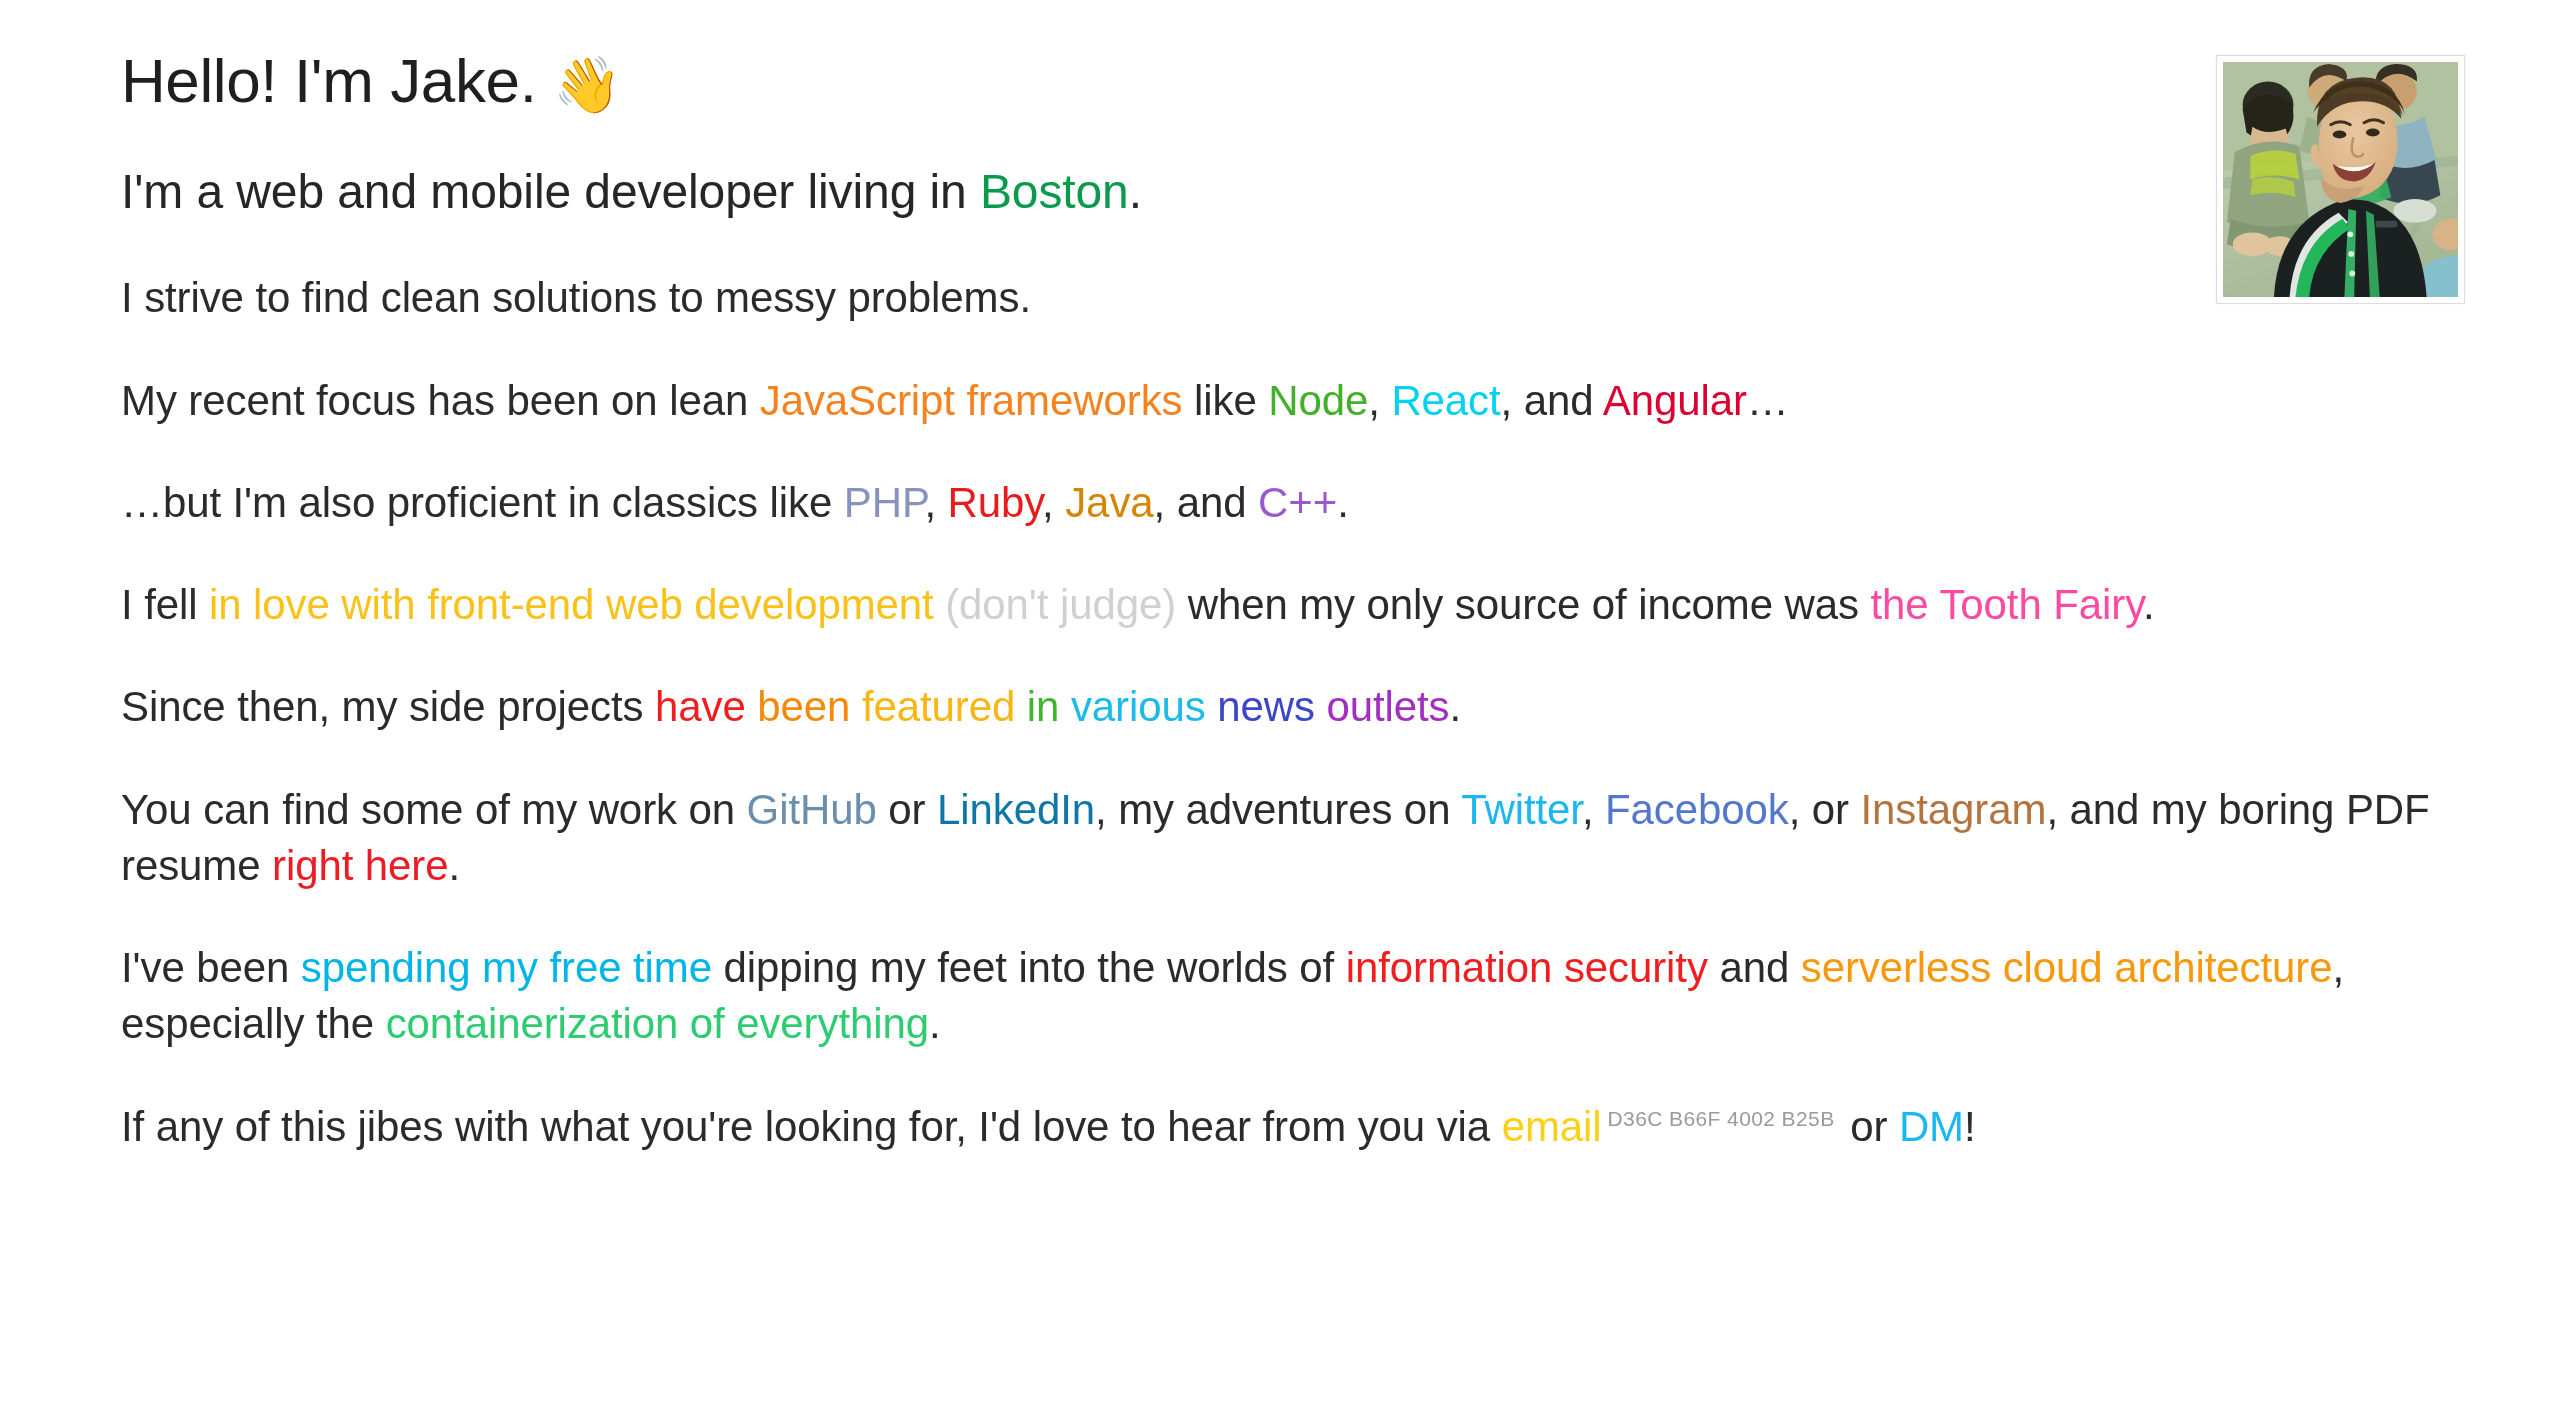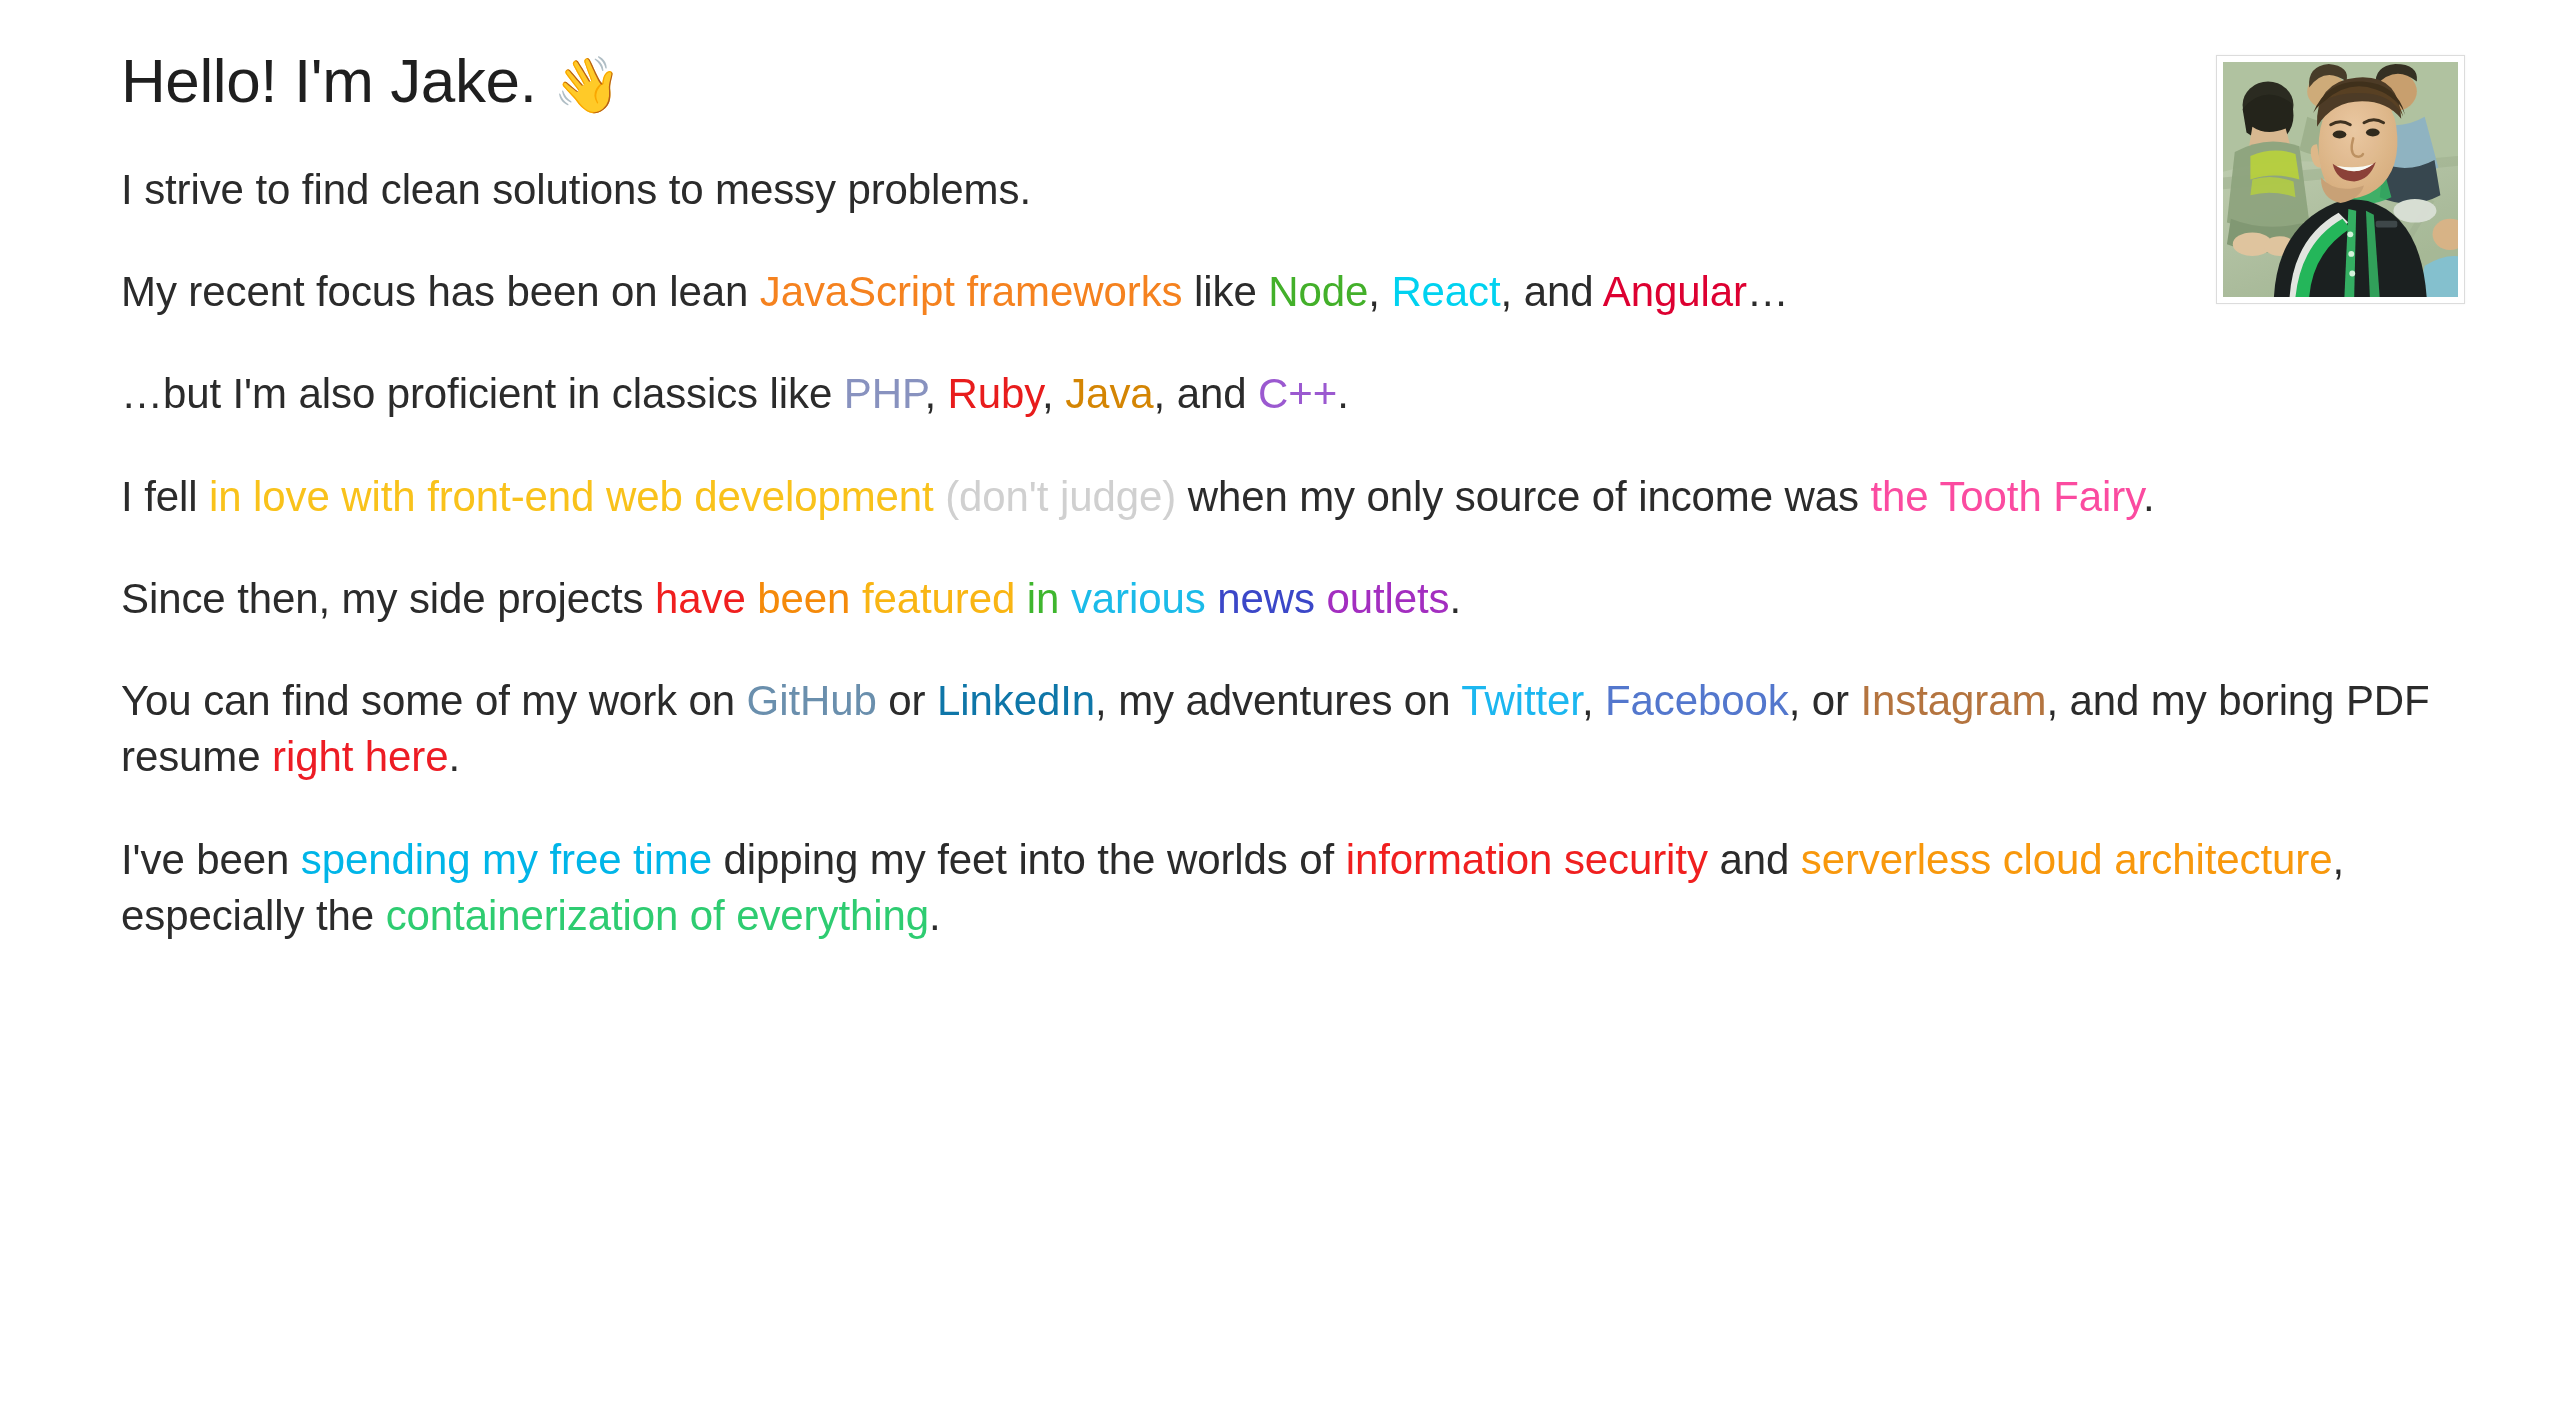--- a/index.html
+++ b/index.html
@@ -88,35 +88,37 @@
 </style>
 </head>
 <body>
 
 <div class="page">
 
   <div class="content">
 
     <h1 class="greeting"><span>Hello! I'm Jake.</span> <span class="wave">👋</span></h1>
 
+    <p class="lead"><span>I'm a web and mobile developer living in </span><a href="#" class="lk" style="color:#0a9a4e;text-decoration:none;">Boston</a><span>.</span></p>
 
     <p class="body-text"><span>I strive to find clean solutions to messy problems.</span></p>
 
     <p class="body-text"><span>My recent focus has been on lean </span><a href="#" style="color:#f5821f;text-decoration:none;">JavaScript frameworks</a><span> like </span><a href="#" style="color:#43b02a;text-decoration:none;">Node</a><span>, </span><a href="#" style="color:#00d2f0;text-decoration:none;">React</a><span>, and </span><a href="#" style="color:#dd0031;text-decoration:none;">Angular</a><span>…</span></p>
 
     <p class="body-text"><span>…but I'm also proficient in classics like </span><a href="#" style="color:#8892bf;text-decoration:none;">PHP</a><span>, </span><a href="#" style="color:#e81c1c;text-decoration:none;">Ruby</a><span>, </span><a href="#" style="color:#d48503;text-decoration:none;">Java</a><span>, and </span><a href="#" style="color:#9b59d0;text-decoration:none;">C++</a><span>.</span></p>
 
     <p class="body-text"><span>I fell </span><a href="#" style="color:#f9c21b;text-decoration:none;">in love with front-end web development</a><span> </span><span style="color:#d0d0d0;">(don't judge)</span><span> when my only source of income was </span><a href="#" style="color:#fb4ba0;text-decoration:none;">the Tooth Fairy</a><span>.</span></p>
 
     <p class="body-text"><span>Since then, my side projects </span><a href="#" style="color:#f01f1f;text-decoration:none;">have</a><span> </span><a href="#" style="color:#f58a0a;text-decoration:none;">been</a><span> </span><a href="#" style="color:#f9b513;text-decoration:none;">featured</a><span> </span><a href="#" style="color:#3fb62e;text-decoration:none;">in</a><span> </span><a href="#" style="color:#1bbbe9;text-decoration:none;">various</a><span> </span><a href="#" style="color:#3b47c8;text-decoration:none;">news</a><span> </span><a href="#" style="color:#a32ec0;text-decoration:none;">outlets</a><span>.</span></p>
 
     <p class="body-text"><span>You can find some of my work on </span><a href="#" style="color:#6a8fad;text-decoration:none;">GitHub</a><span> or </span><a href="#" style="color:#0e76a8;text-decoration:none;">LinkedIn</a><span>, my adventures on </span><a href="#" style="color:#1cb7f0;text-decoration:none;">Twitter</a><span>, </span><a href="#" style="color:#5377cd;text-decoration:none;">Facebook</a><span>, or </span><a href="#" style="color:#b4743f;text-decoration:none;">Instagram</a><span>, and my boring PDF resume </span><a href="#" style="color:#ed1c24;text-decoration:none;">right here</a><span>.</span></p>
 
     <p class="body-text"><span>I've been </span><a href="#" style="color:#00b5e8;text-decoration:none;">spending my free time</a><span> dipping my feet into the worlds of </span><a href="#" style="color:#f01f1f;text-decoration:none;">information security</a><span> and </span><a href="#" style="color:#f8980c;text-decoration:none;">serverless cloud architecture</a><span>, especially the </span><a href="#" style="color:#2ecc71;text-decoration:none;">containerization of everything</a><span>.</span></p>
 
+    <p class="body-text last"><span>If any of this jibes with what you're looking for, I'd love to hear from you via </span><a href="#" style="color:#fdd017;text-decoration:none;">email</a><sup class="fingerprint">D36C B66F 4002 B25B</sup><span> or </span><a href="#" style="color:#1cb7f0;text-decoration:none;">DM</a><span>!</span></p>
 
   </div>
 
   <div class="photo-frame">
     <svg viewBox="0 0 240 240" preserveAspectRatio="xMidYMid slice">
       <defs>
         <clipPath id="pclip">
             <rect x="0" y="0" width="240" height="240"></rect>
           </clipPath>
         <linearGradient id="floorg" x1="0" y1="0" x2="0.4" y2="1">

